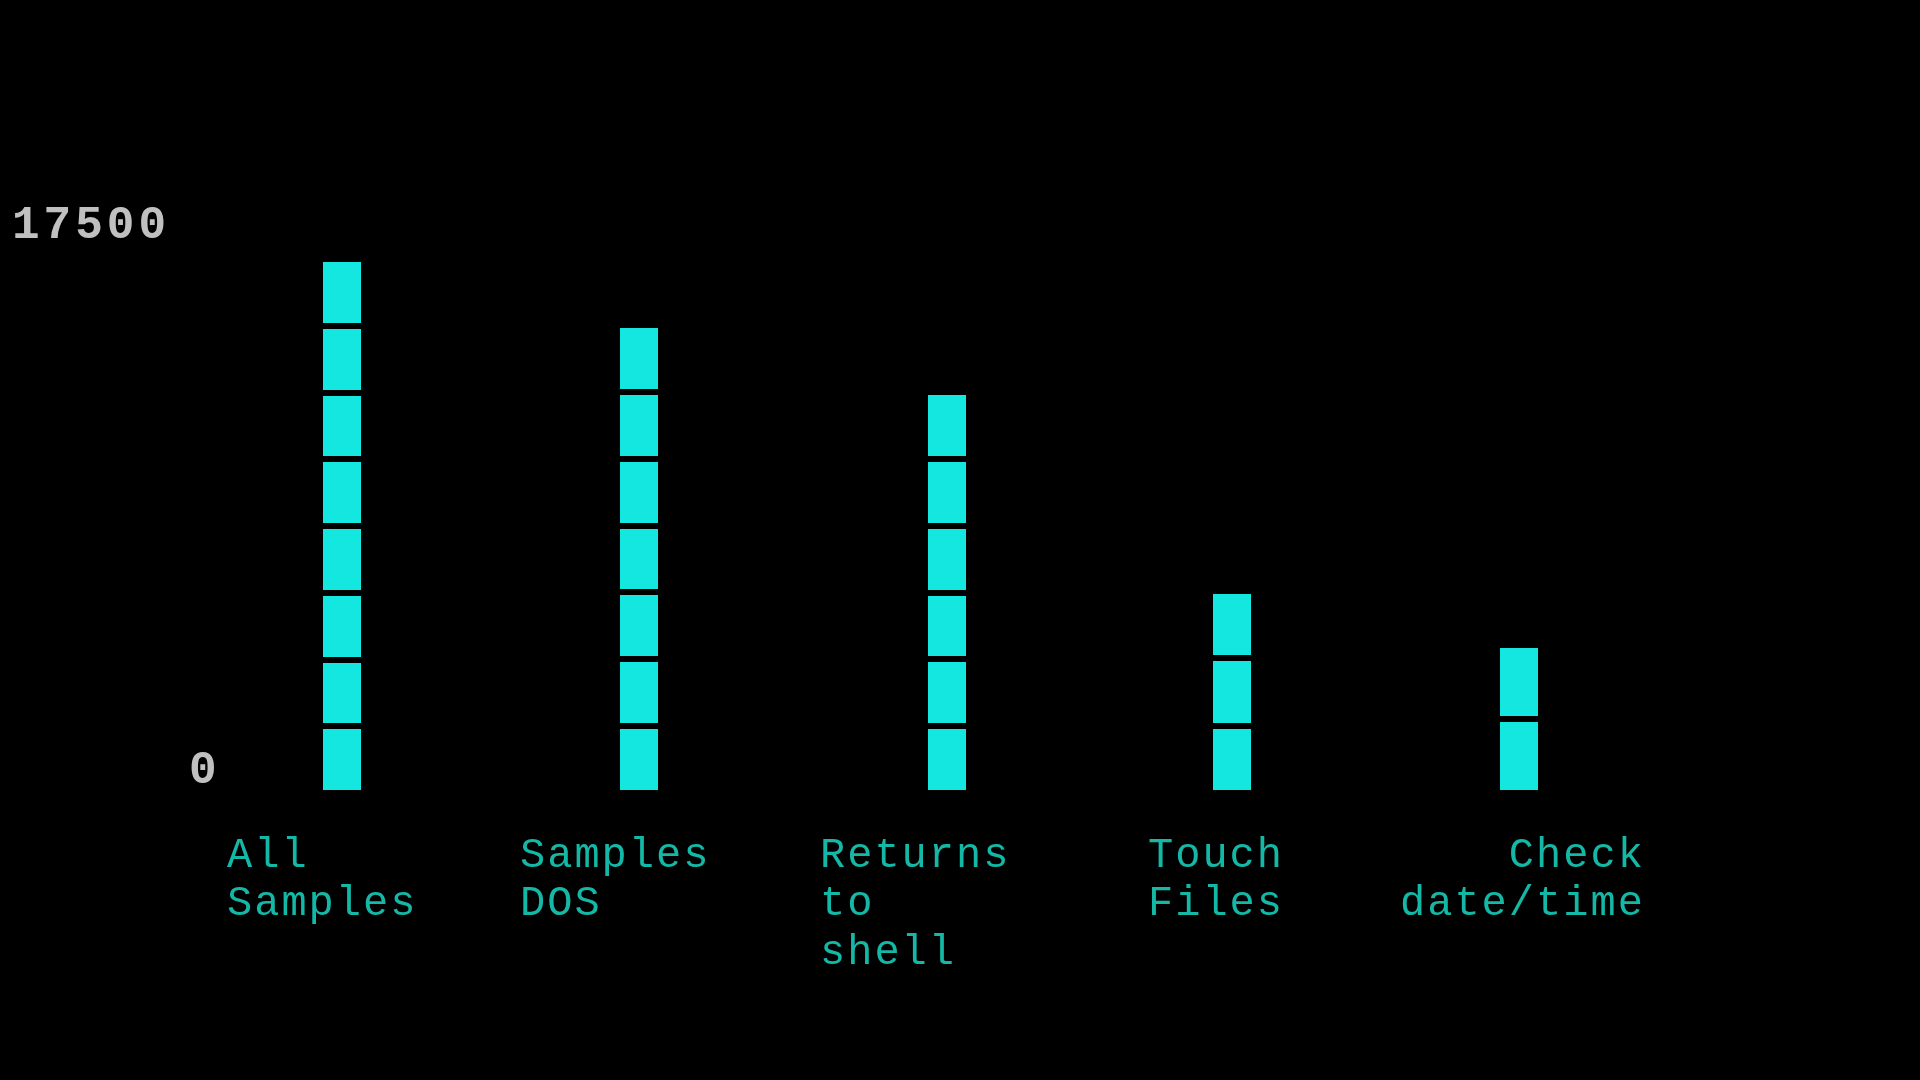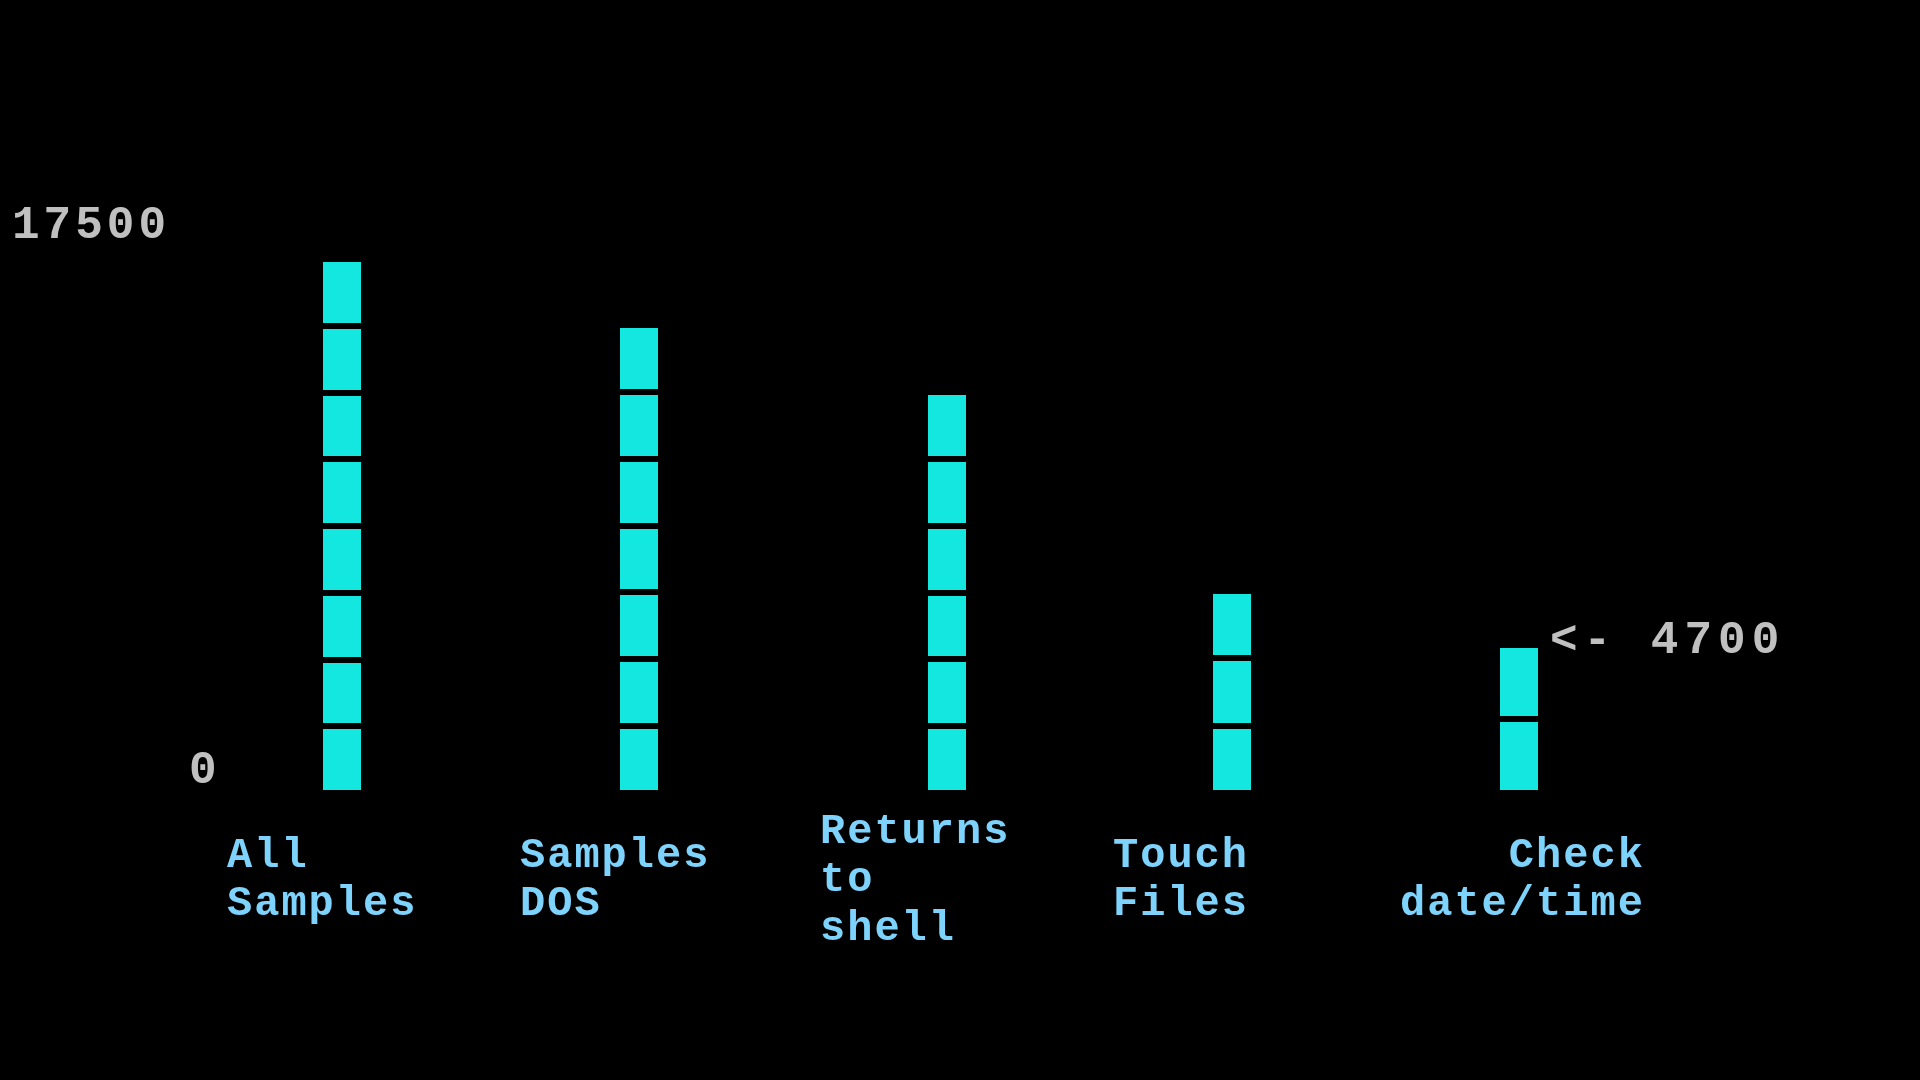--- a/index.html
+++ b/index.html
@@ -20,26 +20,26 @@
   .axis-label {
     position: absolute;
     color: #c0c0c0;
     font-size: 46px;
     letter-spacing: 4px;
     white-space: pre;
     font-weight: bold;
   }
   .cat-label {
     position: absolute;
-    color: #7dd3fc;
+    color: #14b8a6;
     font-size: 42px;
     letter-spacing: 2px;
     line-height: 1.15;
     white-space: pre;
-    font-weight: bold;
+    font-weight: normal;
   }
   .annot {
     position: absolute;
     color: #c0c0c0;
     font-size: 46px;
     letter-spacing: 6px;
     white-space: nowrap;
     font-weight: bold;
   }
   .bar {
@@ -102,24 +102,23 @@
       <div class="bar" style="left: 1500px; top: 648px; height: 142px;">
         <div class="seg"></div>
         <div class="seg"></div>
       </div>
     </div>
   <div id="labels">
       <div class="cat-label" style="left: 227px; top: 832px;">All
 Samples</div>
       <div class="cat-label" style="left: 520px; top: 832px;">Samples
 DOS</div>
-      <div class="cat-label" style="left: 820px; top: 808px;">Returns
+      <div class="cat-label" style="left: 820px; top: 832px;">Returns
 to
 shell</div>
-      <div class="cat-label" style="left: 1113px; top: 832px;">Touch
+      <div class="cat-label" style="left: 1148px; top: 832px;">Touch
 Files</div>
       <div class="cat-label" style="left: 1400px; top: 832px; text-align: right;">Check
 date/time</div>
     </div>
 
-  <span class="annot" id="annot" style="left: 1550px; top: 615px;">&lt;- 4700</span>
 
 </div>
 
 </body></html>

